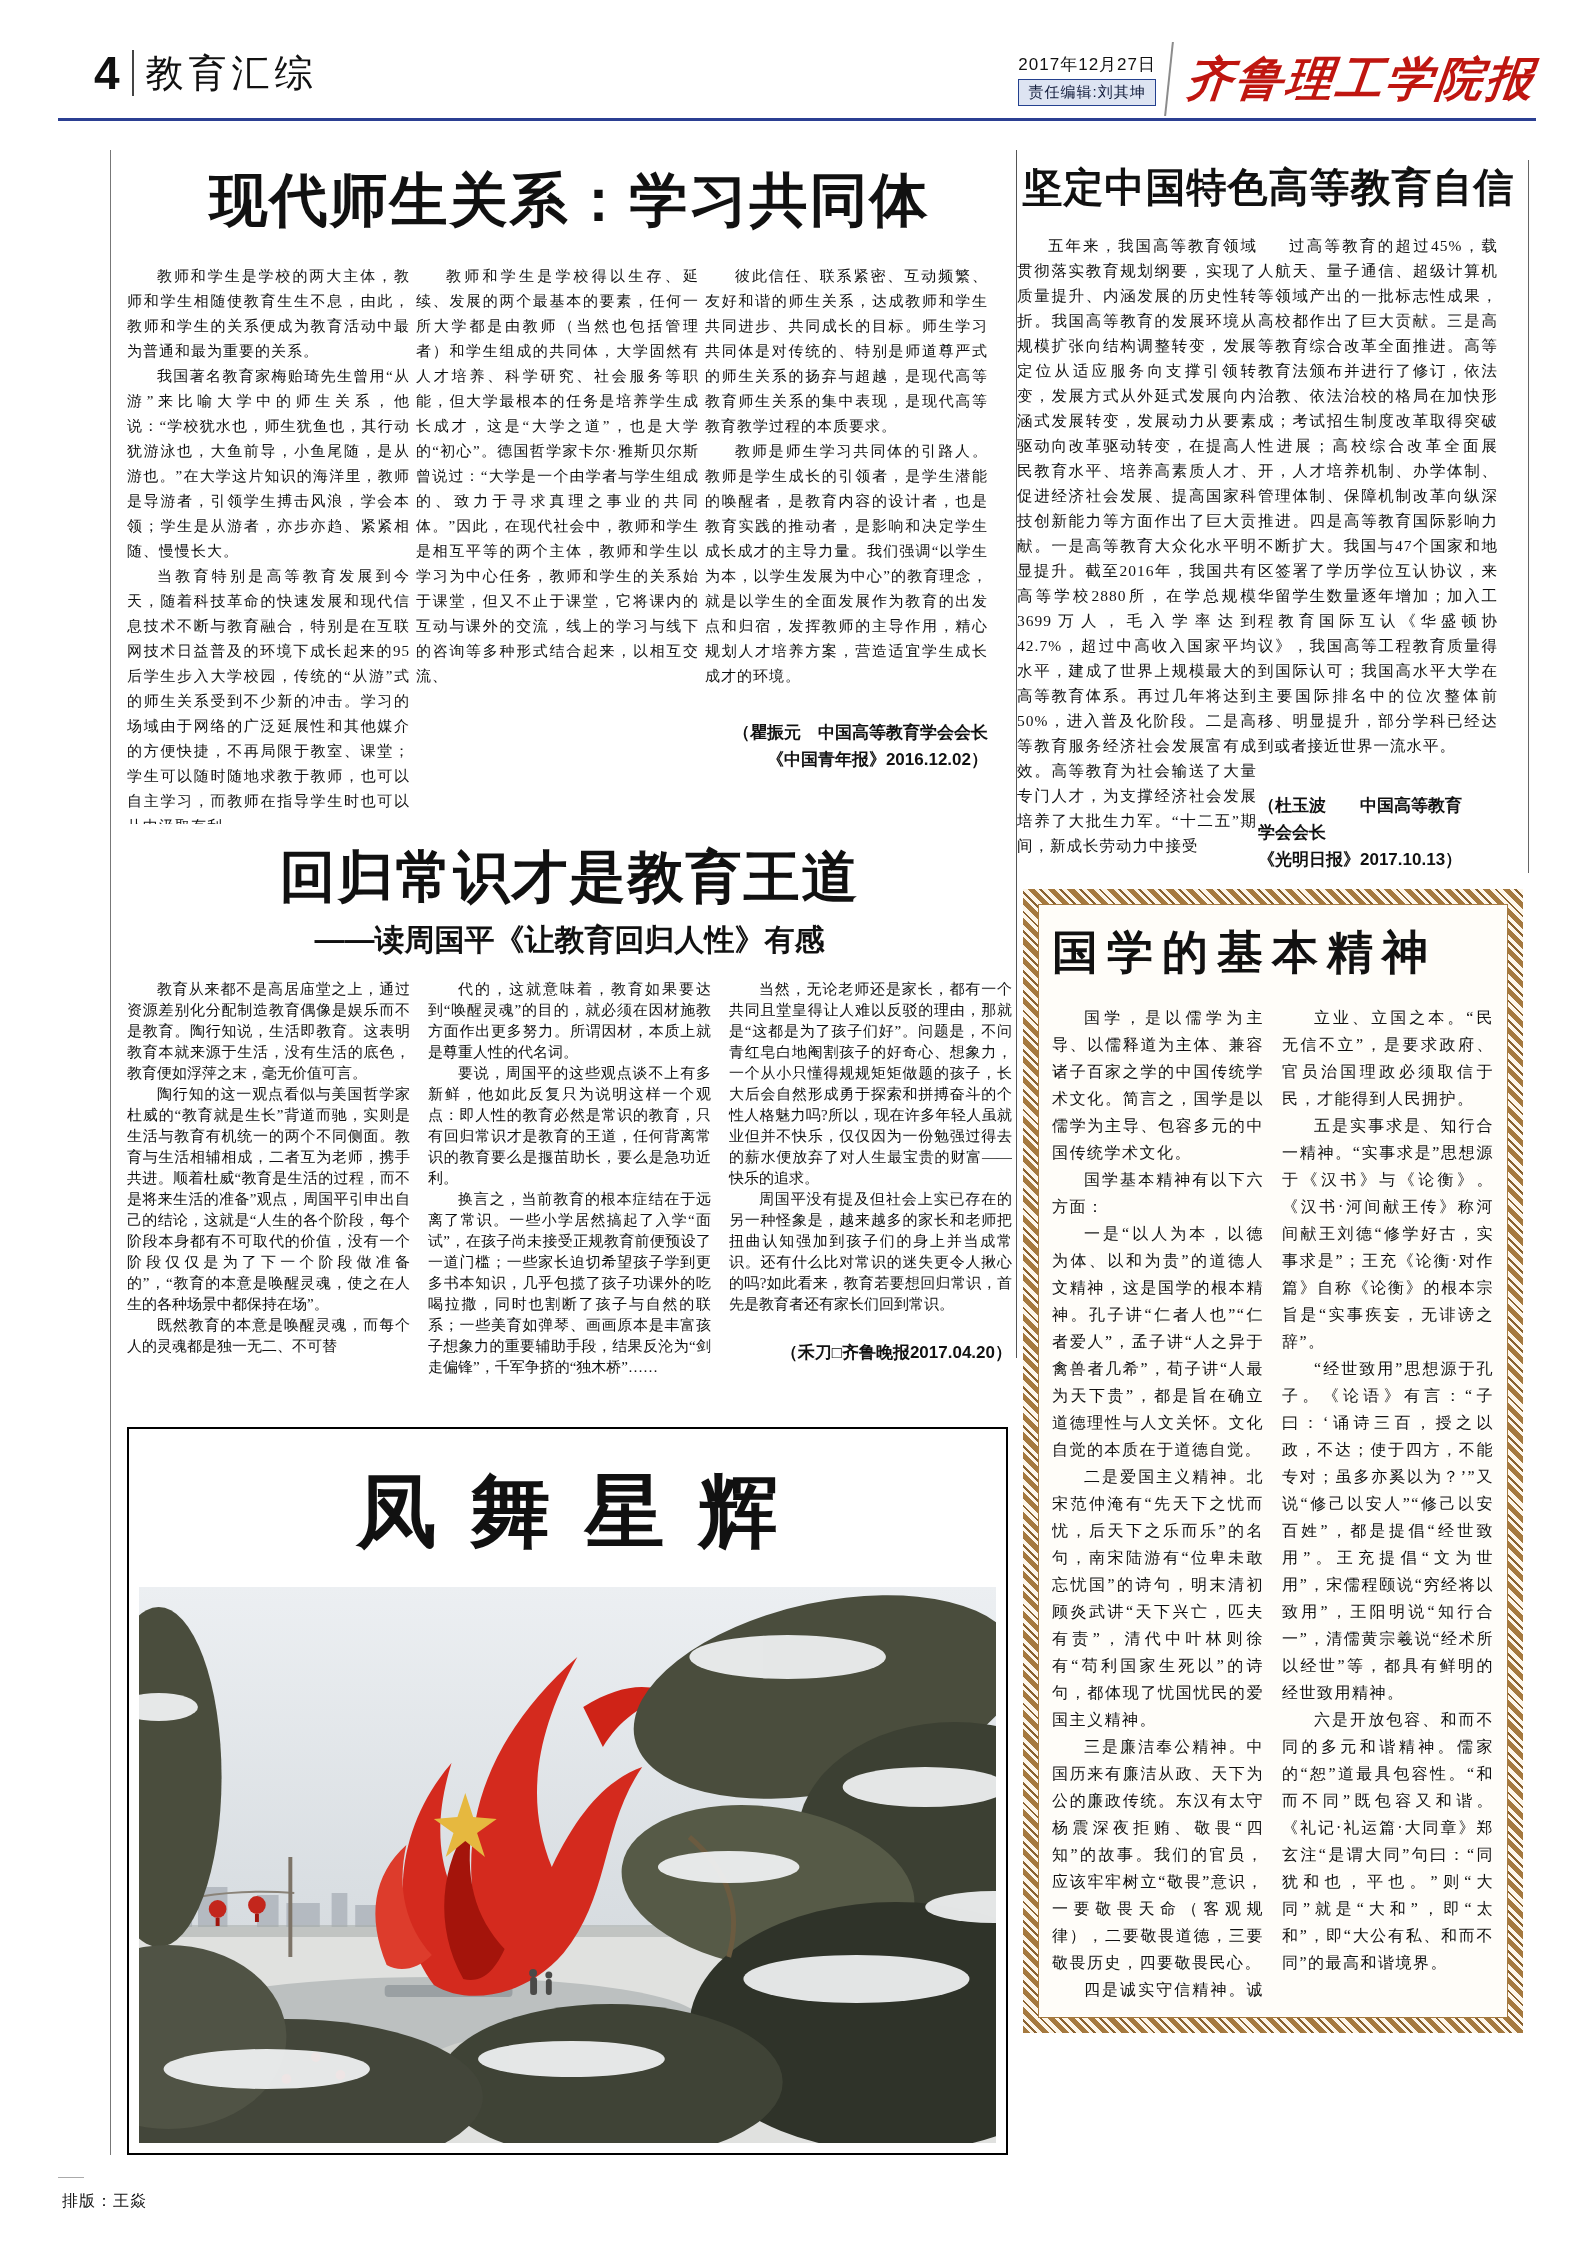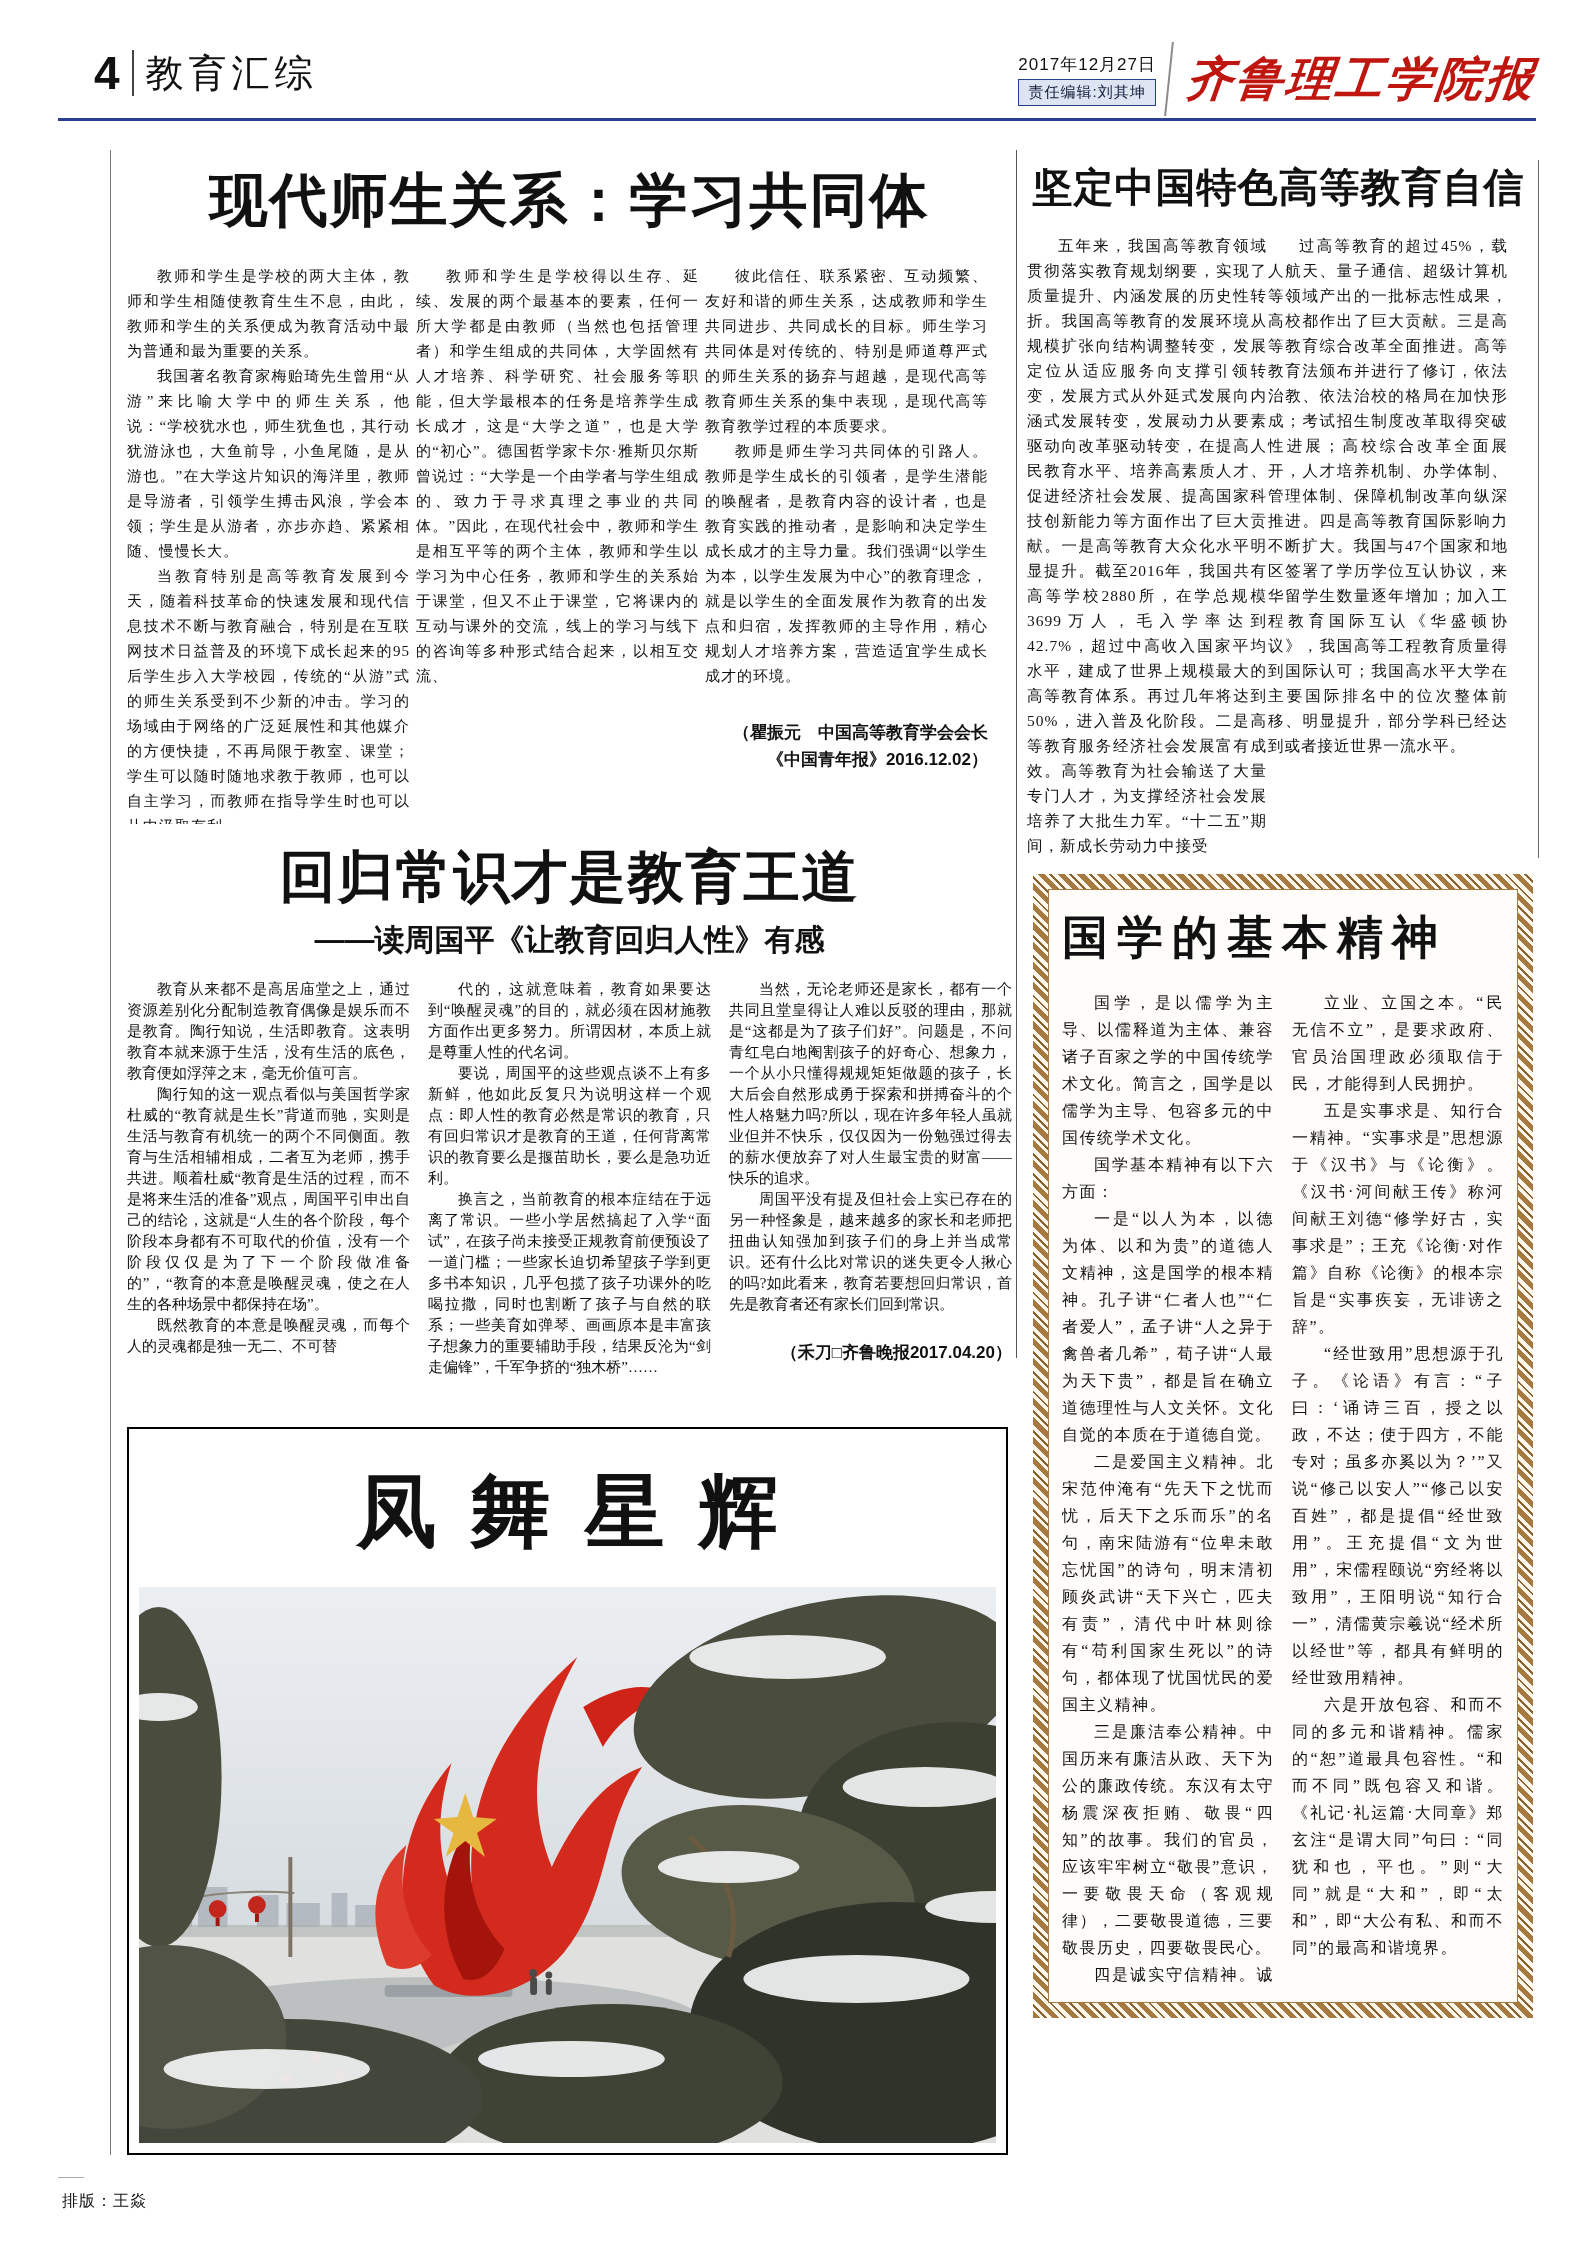--- a/index.html
+++ b/index.html
@@ -20,21 +20,21 @@
           padding:3px 7px;letter-spacing:1px;}
   .masthead{font-size:47px;font-weight:bold;font-style:italic;color:#bf1610;
             border-left:2px solid #8c8c8c;padding-left:16px;line-height:74px;
             letter-spacing:3px;transform:skewX(-6deg);}
   .hdr-rule{position:absolute;top:118px;left:58px;right:58px;height:3px;background:#2b3f92;}
 
   
   .content{position:absolute;left:110px;top:150px;width:1440px;display:flex;}
   .left-col{width:902px;border-left:1px solid #777;padding-left:16px;box-sizing:border-box;}
   .v-rule{width:1px;background:#555;height:1208px;margin-left:4px;}
-  .right-col{width:512px;margin-left:10px;}
+  .right-col{width:512px;}
 
   
   .p{margin:0;text-indent:2em;text-align:justify;}
   .cols{display:flex;}
   .byline{font-family:"Liberation Sans",sans-serif;font-weight:bold;}
 
   
   .a1 .title{font-family:"Liberation Sans",sans-serif;font-size:58px;font-weight:bold;
              text-align:center;letter-spacing:2px;margin:12px 0 24px;}
   .a1 .cols{gap:6px;height:560px;overflow:hidden;}
@@ -244,20 +244,25 @@
     <section class="right-col">
 
       <article class="a2">
         <h1 class="title">坚定中国特色高等教育自信</h1>
         <div class="cols">
           <div class="col">
             <p class="p">五年来，我国高等教育领域贯彻落实教育规划纲要，实现了质量提升、内涵发展的历史性转折。我国高等教育的发展环境从规模扩张向结构调整转变，发展定位从适应服务向支撑引领转变，发展方式从外延式发展向内涵式发展转变，发展动力从要素驱动向改革驱动转变，在提高人民教育水平、培养高素质人才、促进经济社会发展、提高国家科技创新能力等方面作出了巨大贡献。一是高等教育大众化水平明显提升。截至2016年，我国共有高等学校2880所，在学总规模3699万人，毛入学率达到42.7%，超过中高收入国家平均水平，建成了世界上规模最大的高等教育体系。再过几年将达到50%，进入普及化阶段。二是高等教育服务经济社会发展富有成效。高等教育为社会输送了大量专门人才，为支撑经济社会发展培养了大批生力军。“十二五”期间，新成长劳动力中接受</p>
           </div>
           <div class="col">
             <p class="p">过高等教育的超过45%，载人航天、量子通信、超级计算机等领域产出的一批标志性成果，高校都作出了巨大贡献。三是高等教育综合改革全面推进。高等教育法颁布并进行了修订，依法治教、依法治校的格局在加快形成；考试招生制度改革取得突破性进展；高校综合改革全面展开，人才培养机制、办学体制、管理体制、保障机制改革向纵深推进。四是高等教育国际影响力不断扩大。我国与47个国家和地区签署了学历学位互认协议，来华留学生数量逐年增加；加入工程教育国际互认《华盛顿协议》，我国高等工程教育质量得到国际认可；我国高水平大学在主要国际排名中的位次整体前移、明显提升，部分学科已经达到或者接近世界一流水平。</p>
+            <div class="byline">
+              <div>（杜玉波　　中国高等教育</div>
+              <div>学会会长</div>
+              <div>《光明日报》2017.10.13）</div>
+            </div>
           </div>
         </div>
       </article>
 
       <section class="guoxue">
         <h2 class="title">国学的基本精神</h2>
         <div class="cols">
           <div class="col">
             <p class="p">国学，是以儒学为主导、以儒释道为主体、兼容诸子百家之学的中国传统学术文化。简言之，国学是以儒学为主导、包容多元的中国传统学术文化。</p>
             <p class="p">国学基本精神有以下六方面：</p>

